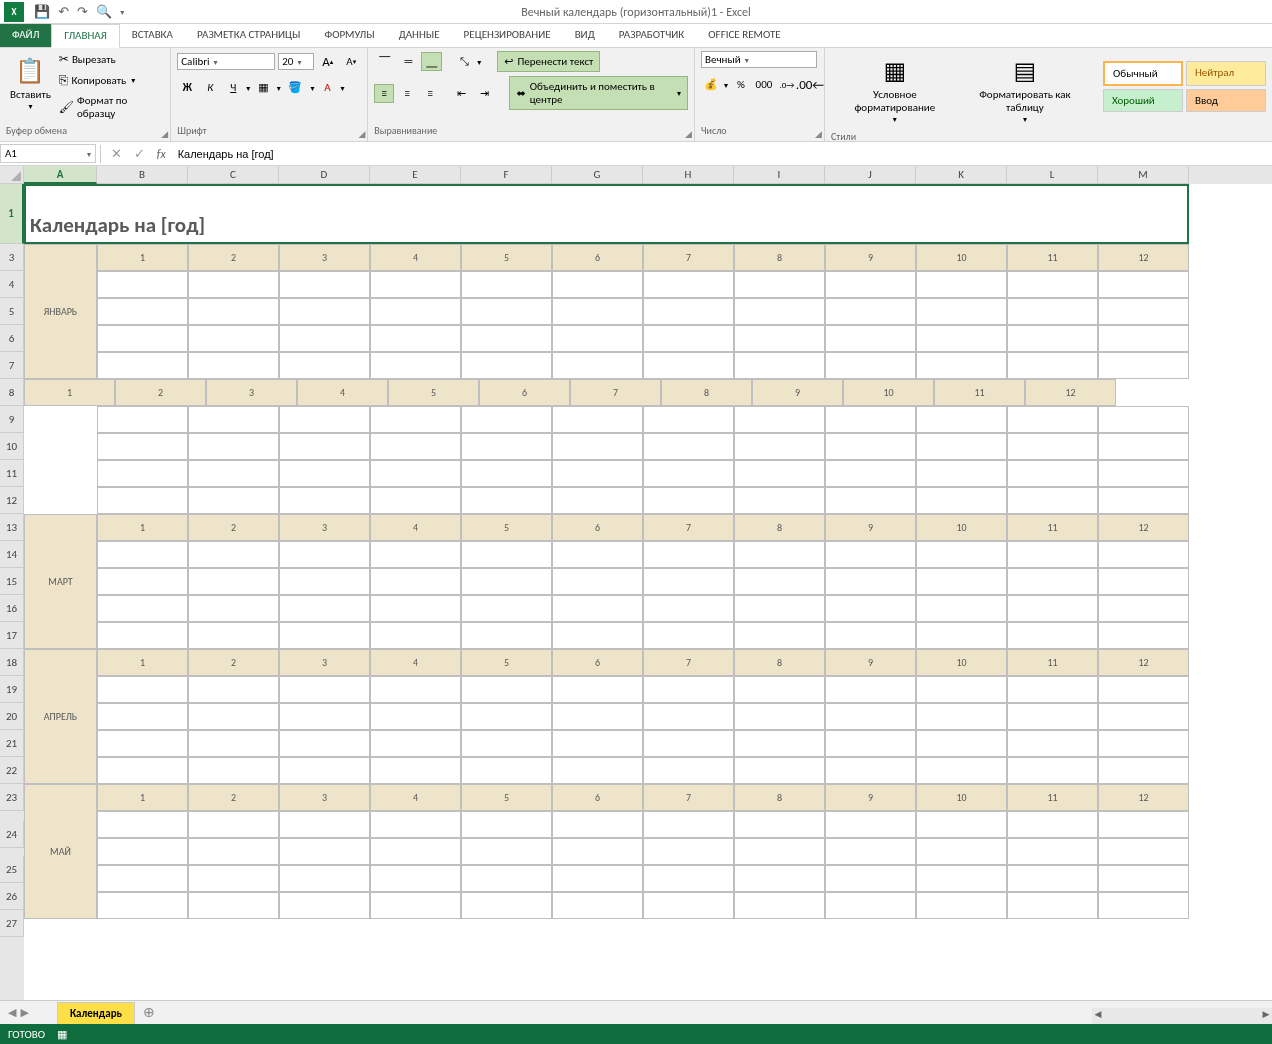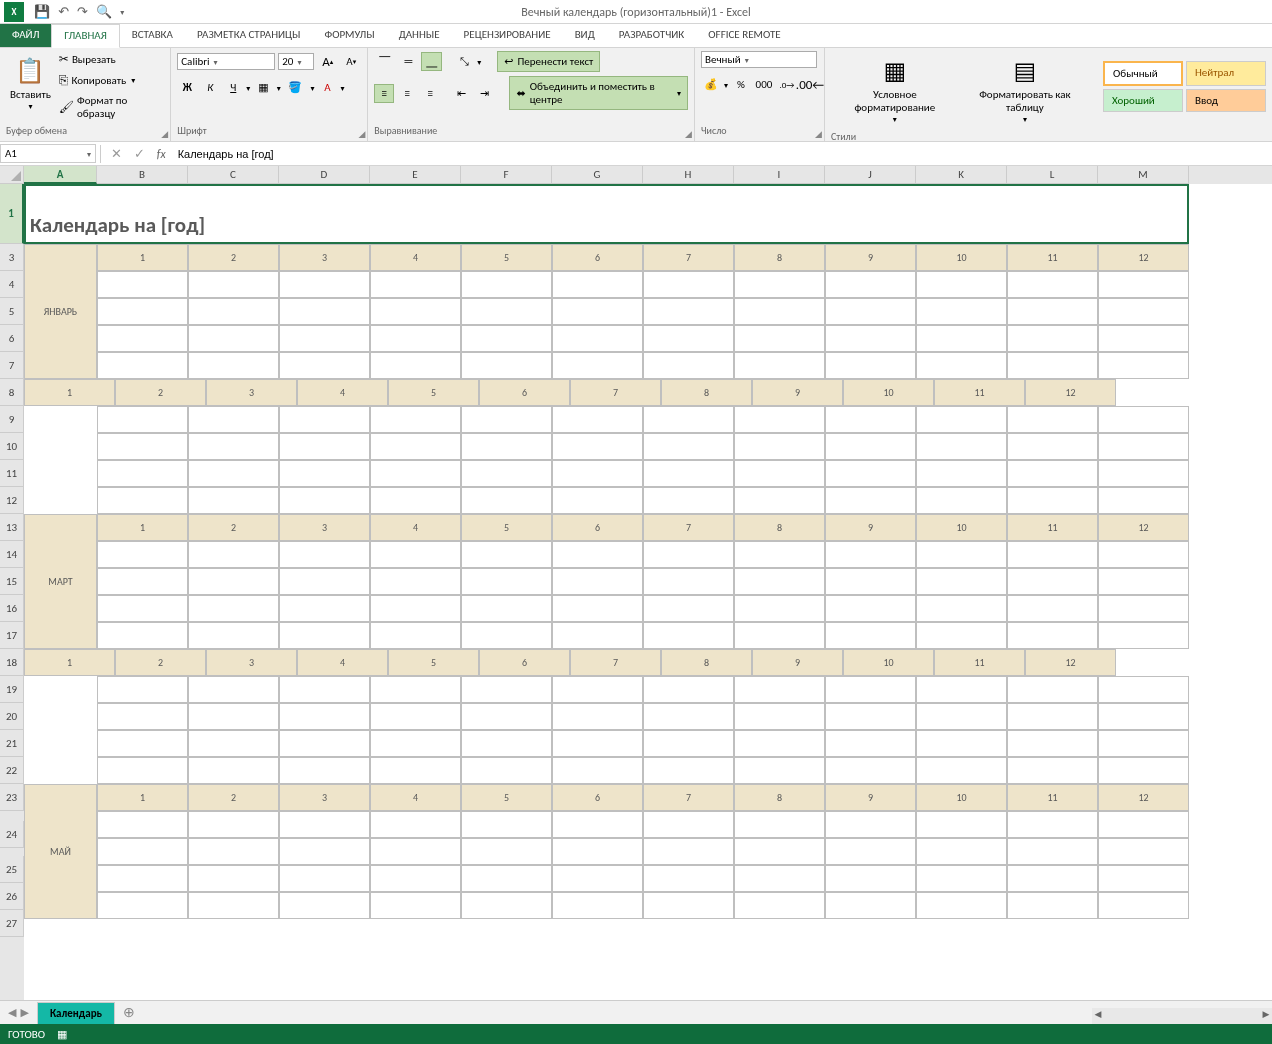--- a/index.html
+++ b/index.html
@@ -65,21 +65,21 @@
 .cell { border-right: 1px solid #d4d4d4; border-bottom: 1px solid #d4d4d4; font-size: 11px; overflow: hidden; }
 .title-cell { height: 60px; font-size: 21px; font-weight: bold; color: #595959; display: flex; align-items: flex-end; padding: 0 4px 4px; border: 2px solid #217346; background: #fff; position: relative; white-space: nowrap; }
 .month-label { background: #eee4ca; border: 1px solid #bfbfbf; color: #595959; font-size: 10px; display: flex; align-items: center; justify-content: center; text-align: center; }
 .date-header { background: #eee4ca; border: 1px solid #bfbfbf; color: #595959; font-size: 10px; text-align: center; display: flex; align-items: center; justify-content: center; }
 .cal-cell { border: 1px solid #bfbfbf; background: #fff; }
 
 
 .sheet-tabs-row { position: absolute; bottom: 20px; left: 0; right: 0; height: 24px; background: #f1f1f1; display: flex; align-items: center; border-top: 1px solid #ccc; font-size: 11px; }
 .sheet-nav { display: flex; gap: 4px; padding: 0 8px; color: #888; }
 .sheet-nav span { cursor: pointer; }
-.sheet-tab { padding: 4px 12px; background: #14b8a6; border: 1px solid #ccc; border-bottom: none; cursor: pointer; font-weight: bold; }
+.sheet-tab { padding: 4px 12px; background: #fde047; border: 1px solid #ccc; border-bottom: none; cursor: pointer; font-weight: bold; margin-left: 20px; }
 .new-sheet { padding: 4px 8px; color: #888; cursor: pointer; font-size: 14px; }
 .hscroll { position: absolute; right: 0; bottom: 0; width: 180px; height: 16px; background: #e8e8e8; }
 
 
 .statusbar { position: absolute; bottom: 0; left: 0; right: 0; height: 20px; background: #0f6c3c; color: #fff; display: flex; align-items: center; font-size: 11px; padding: 0 8px; gap: 12px; }
 </style>
 </head>
 <body>
 
 <div class="titlebar">
@@ -529,20 +529,21 @@
         <div class="cell cal-cell" style="width: 91px; height: 27px;"></div>
         <div class="cell cal-cell" style="width: 91px; height: 27px;"></div>
         <div class="cell cal-cell" style="width: 91px; height: 27px;"></div>
         <div class="cell cal-cell" style="width: 91px; height: 27px;"></div>
         <div class="cell cal-cell" style="width: 91px; height: 27px;"></div>
         <div class="cell cal-cell" style="width: 91px; height: 27px;"></div>
         <div class="cell cal-cell" style="width: 91px; height: 27px;"></div>
         <div class="cell cal-cell" style="width: 91px; height: 27px;"></div>
       </div>
       <div class="cell-row" style="height: 27px;">
+        <div class="cell month-label" style="width: 73px; height: 135px; position: relative;">АПРЕЛЬ</div>
         <div class="cell date-header" style="width: 91px; height: 27px;">1</div>
         <div class="cell date-header" style="width: 91px; height: 27px;">2</div>
         <div class="cell date-header" style="width: 91px; height: 27px;">3</div>
         <div class="cell date-header" style="width: 91px; height: 27px;">4</div>
         <div class="cell date-header" style="width: 91px; height: 27px;">5</div>
         <div class="cell date-header" style="width: 91px; height: 27px;">6</div>
         <div class="cell date-header" style="width: 91px; height: 27px;">7</div>
         <div class="cell date-header" style="width: 91px; height: 27px;">8</div>
         <div class="cell date-header" style="width: 91px; height: 27px;">9</div>
         <div class="cell date-header" style="width: 91px; height: 27px;">10</div>

